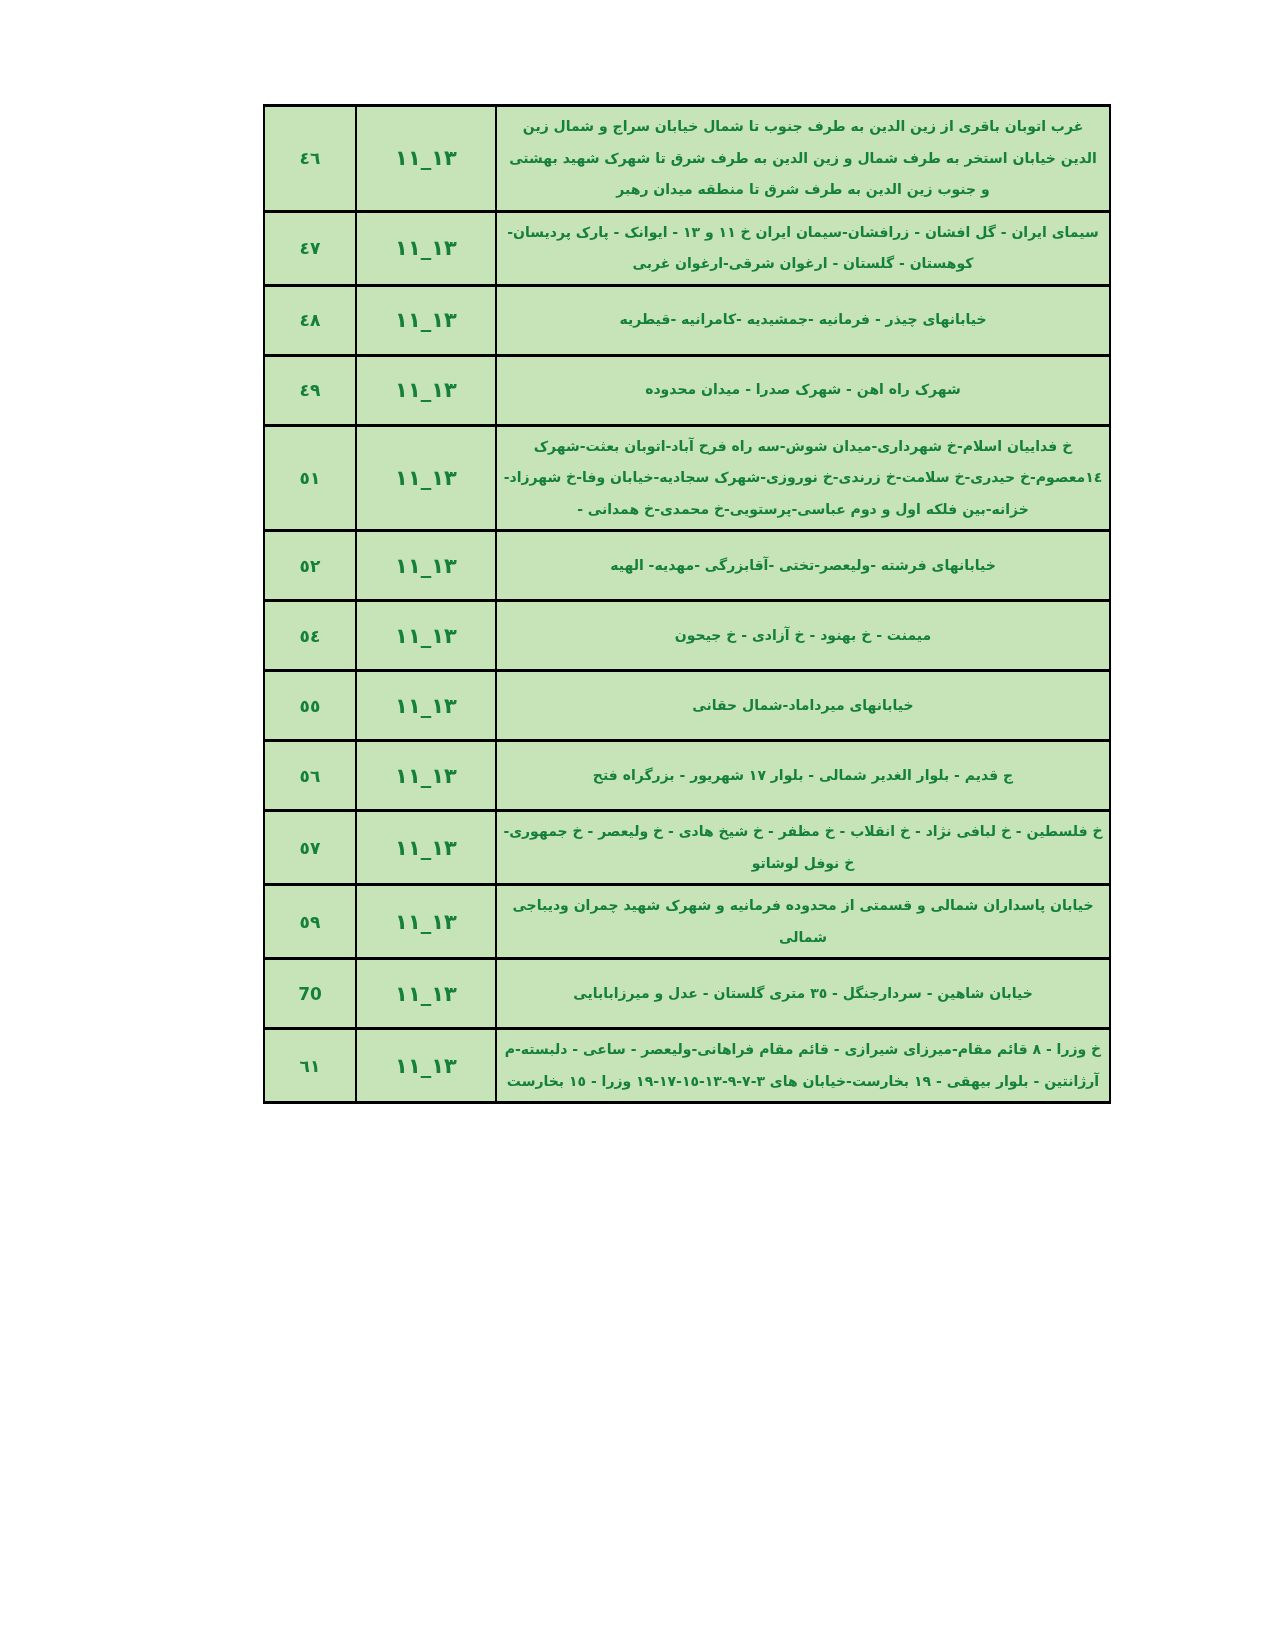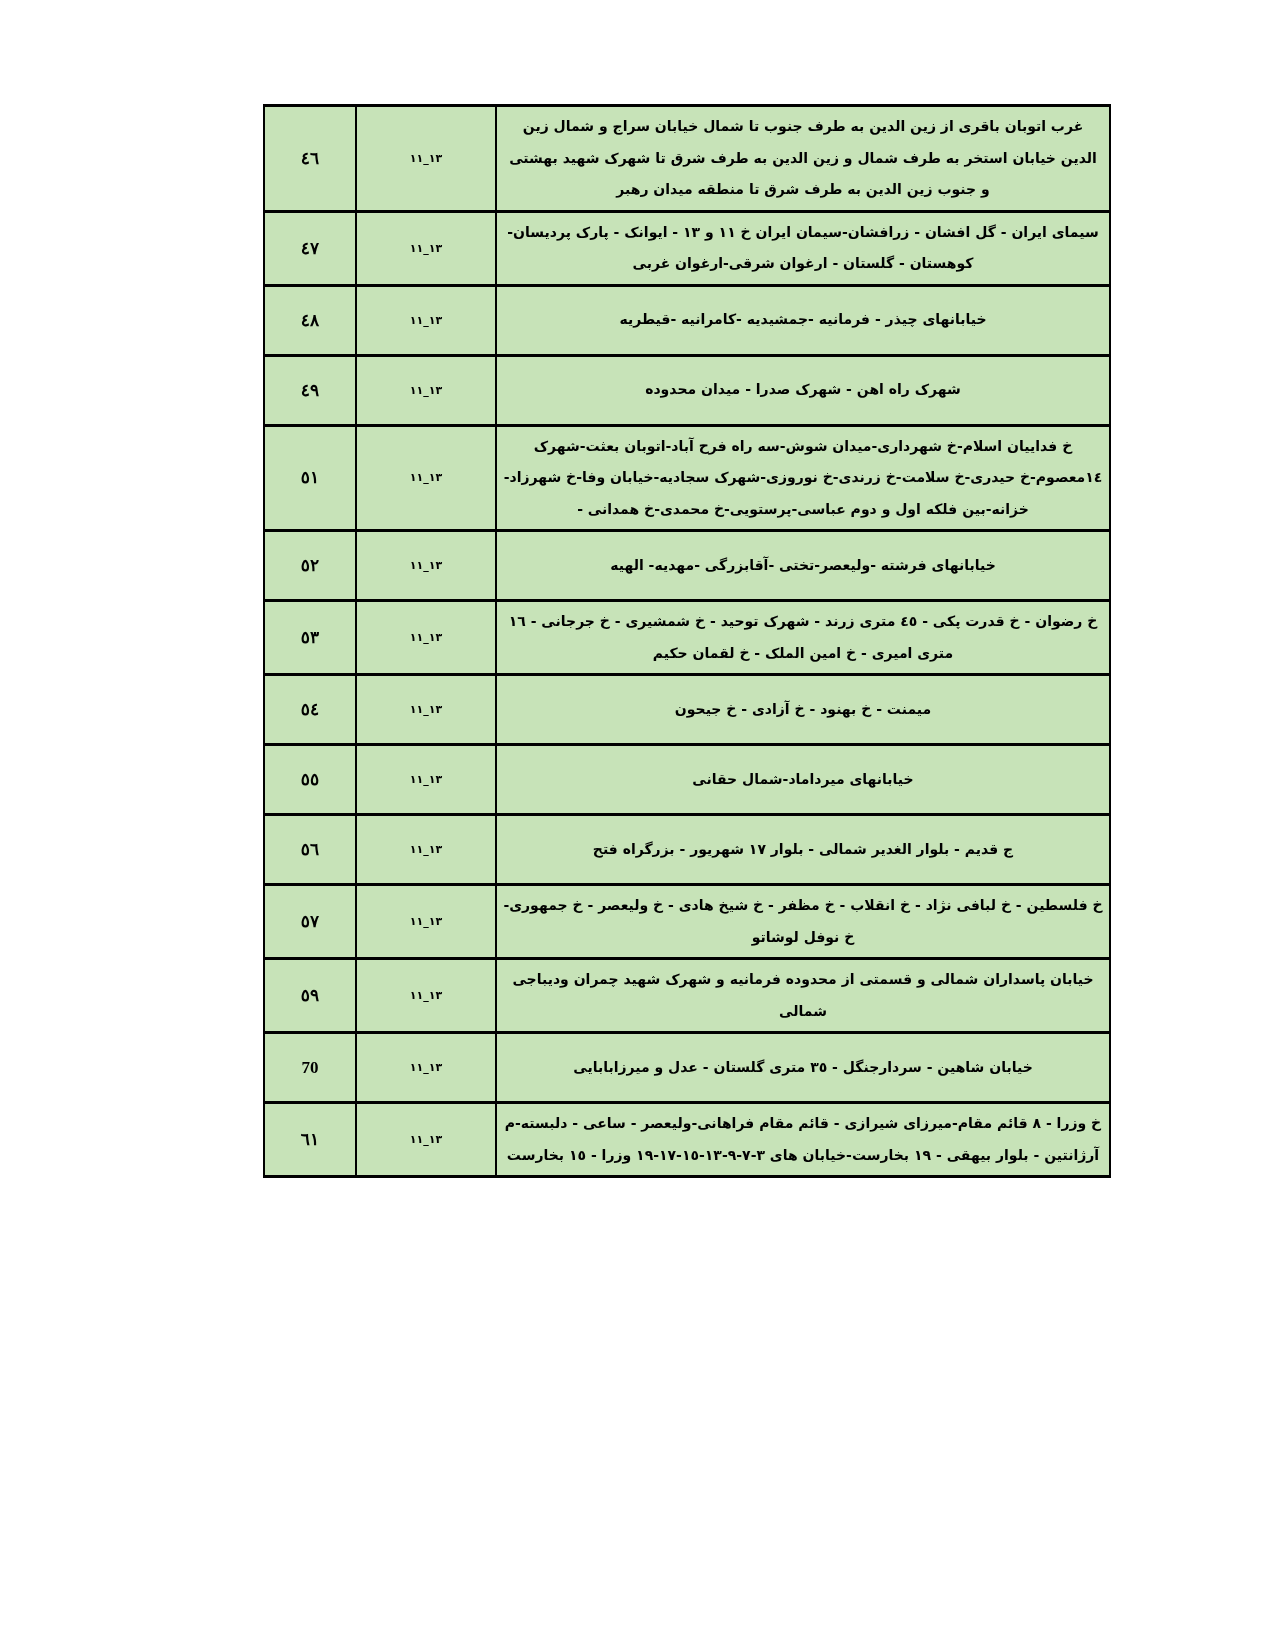--- a/index.html
+++ b/index.html
@@ -9,25 +9,25 @@
   }
   .sheet{position:relative;width:1275px;height:1650px;background:#ffffff;overflow:hidden;}
   table.outage{
     position:absolute;top:104px;left:263px;width:848px;
     border-collapse:collapse;direction:rtl;table-layout:fixed;
   }
   table.outage td{
     background:#c7e3b8;
     border:2px solid #000;
     border-top-width:3px;border-bottom-width:3px;
-    color:#000000;font-weight:bold;text-align:center;vertical-align:middle;
+    color:#15803d;font-weight:bold;text-align:center;vertical-align:middle;
     padding:4px 6px;
   }
-  td.col-no{width:78px;font-size:17px;font-family:Liberation Serif, serif;}
-  td.col-time{width:126px;font-size:11px;letter-spacing:1px;white-space:nowrap;}
+  td.col-no{width:78px;font-size:17px;}
+  td.col-time{width:126px;font-size:21px;letter-spacing:1px;white-space:nowrap;}
   td.col-desc{font-size:14px;line-height:2.25;padding:5px 12px;}
   tr.row{height:70px;}
 </style>
 </head>
 <body>
 
 <div class="sheet">
   <table class="outage">
     <tbody>
         <tr class="row">
@@ -52,25 +52,20 @@
         </tr>
         <tr class="row">
           <td class="col-desc">خ فداییان اسلام-خ شهرداری-میدان شوش-سه راه فرح آباد-اتوبان بعثت-شهرک ١٤معصوم-خ حیدری-خ سلامت-خ زرندی-خ نوروزی-شهرک سجادیه-خیابان وفا-خ شهرزاد-خزانه-بین فلکه اول و دوم عباسی-پرستویی-خ محمدی-خ همدانی -</td>
           <td class="col-time">١٣_١١</td>
           <td class="col-no">٥١</td>
         </tr>
         <tr class="row">
           <td class="col-desc">خیابانهای فرشته -ولیعصر-تختی -آقابزرگی -مهدیه- الهیه</td>
           <td class="col-time">١٣_١١</td>
           <td class="col-no">٥٢</td>
-        </tr>
-        <tr class="row">
-          <td class="col-desc">خ رضوان - خ قدرت پکی - ٤٥ متری زرند - شهرک توحید - خ شمشیری - خ جرجانی - ١٦ متری امیری - خ امین الملک - خ لقمان حکیم</td>
-          <td class="col-time">١٣_١١</td>
-          <td class="col-no">٥٣</td>
         </tr>
         <tr class="row">
           <td class="col-desc">میمنت - خ بهنود - خ آزادی - خ جیحون</td>
           <td class="col-time">١٣_١١</td>
           <td class="col-no">٥٤</td>
         </tr>
         <tr class="row">
           <td class="col-desc">خیابانهای میرداماد-شمال حقانی</td>
           <td class="col-time">١٣_١١</td>
           <td class="col-no">٥٥</td>

